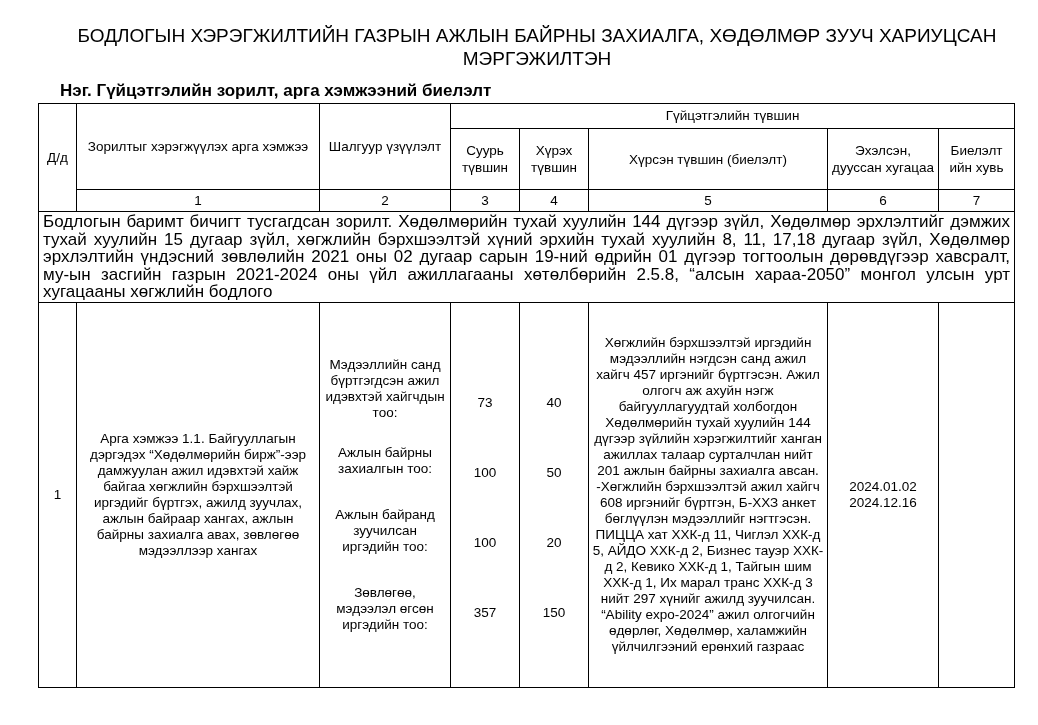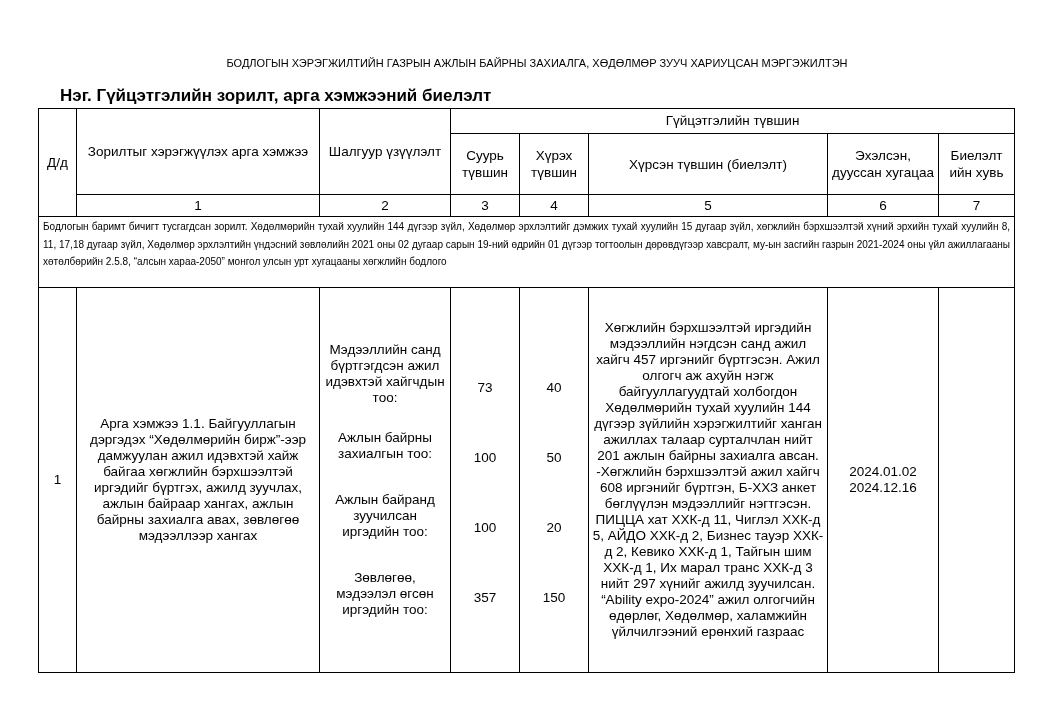--- a/index.html
+++ b/index.html
@@ -14,25 +14,25 @@
     color: #000000;
     overflow: hidden;
   }
   .doc {
     position: relative;
     width: 1038px;
     height: 725px;
     background: #ffffff;
   }
   .doc-title {
-    padding-top: 52px;
+    padding-top: 24px;
     margin-left: 49px;
     width: 976px;
     text-align: center;
-    font-size: 11px;
+    font-size: 19px;
     line-height: 23px;
     font-weight: 400;
   }
   .section-heading {
     margin: 12px 8px 0 60px;
     font-size: 17px;
     font-weight: 700;
     line-height: 17px;
   }
   table.report {
@@ -52,21 +52,21 @@
     word-wrap: break-word;
   }
   tr.hdr-group td { height: 24px; }
   tr.hdr-sub td { height: 60px; line-height: 17px; }
   tr.hdr-nums td { height: 21px; }
   tr.policy-row td {
     height: 68px;
     text-align: justify;
     vertical-align: top;
     padding: 1px 4px;
-    font-size: 10px;
+    font-size: 17px;
     line-height: 17.5px;
   }
   tr.data-row { height: 385px; }
   td.cell-num { vertical-align: middle; text-align: center; }
   td.cell-measure {
     vertical-align: middle;
     text-align: justify;
     padding: 0 9px 55px 9px;
     line-height: 19px;
   }

